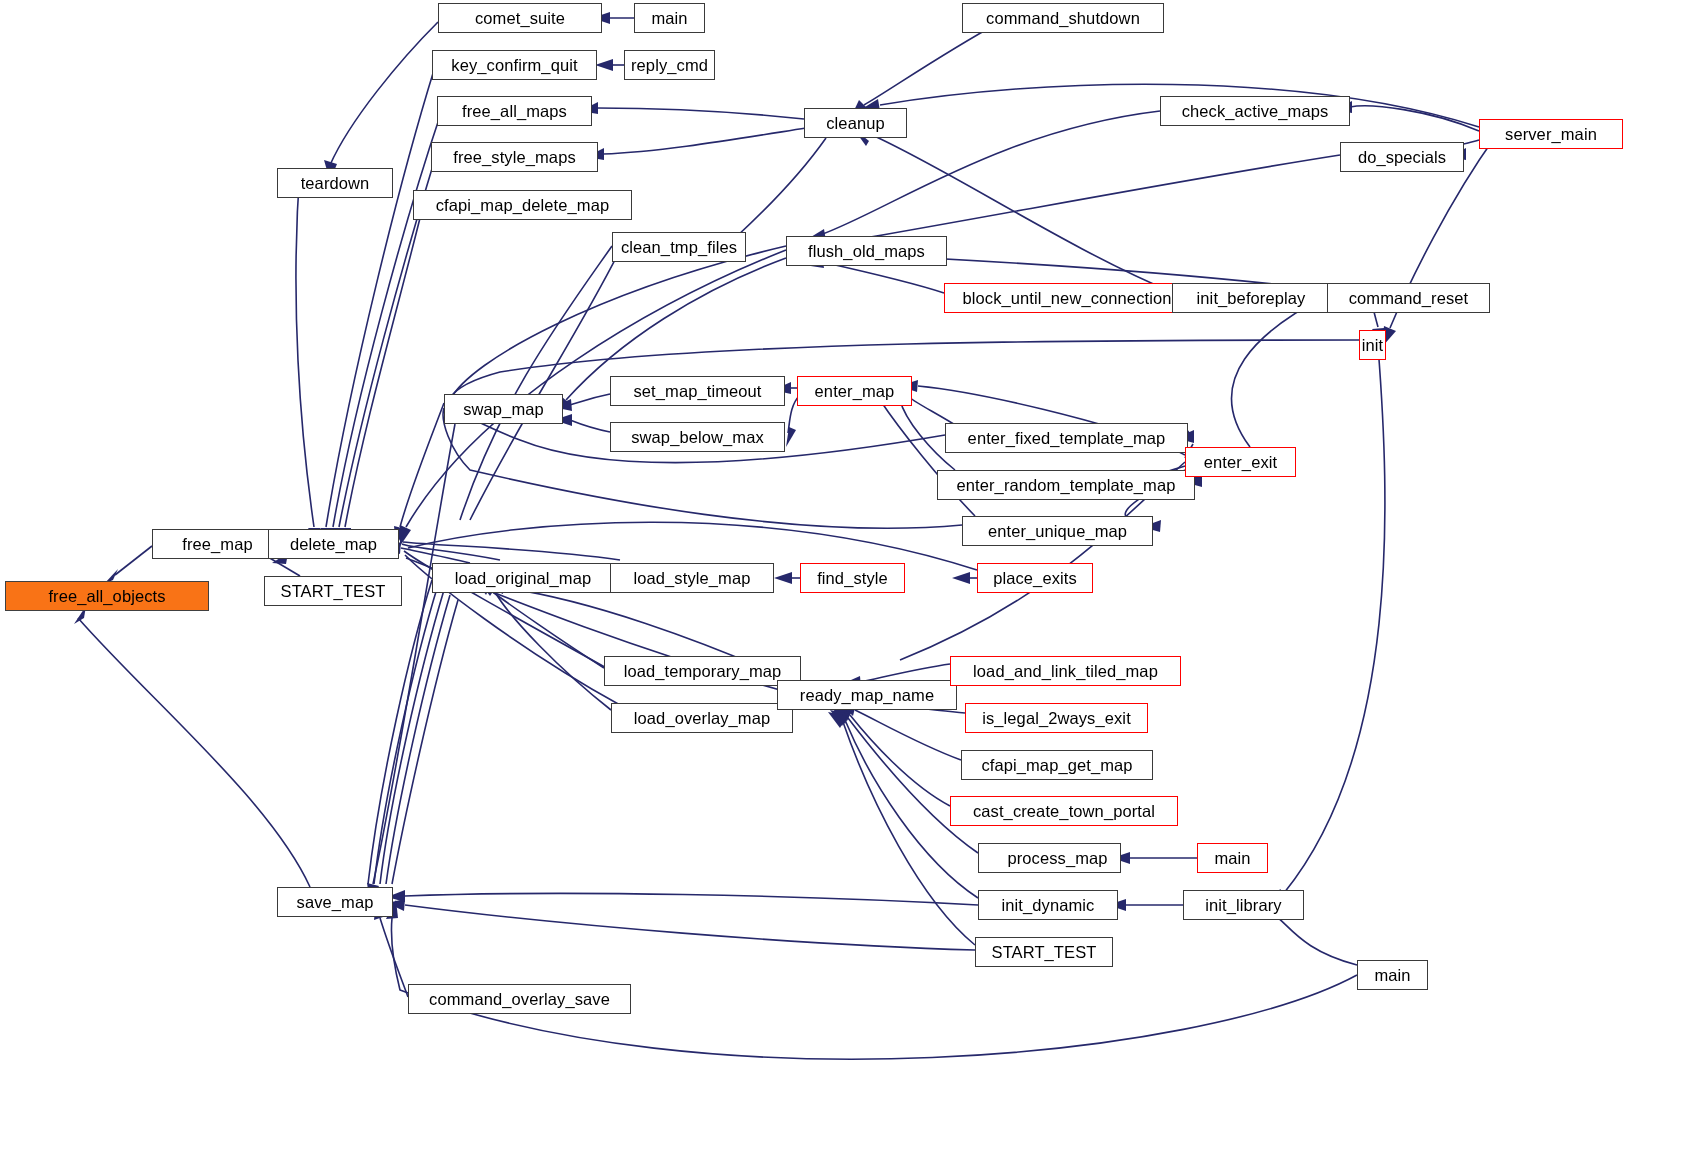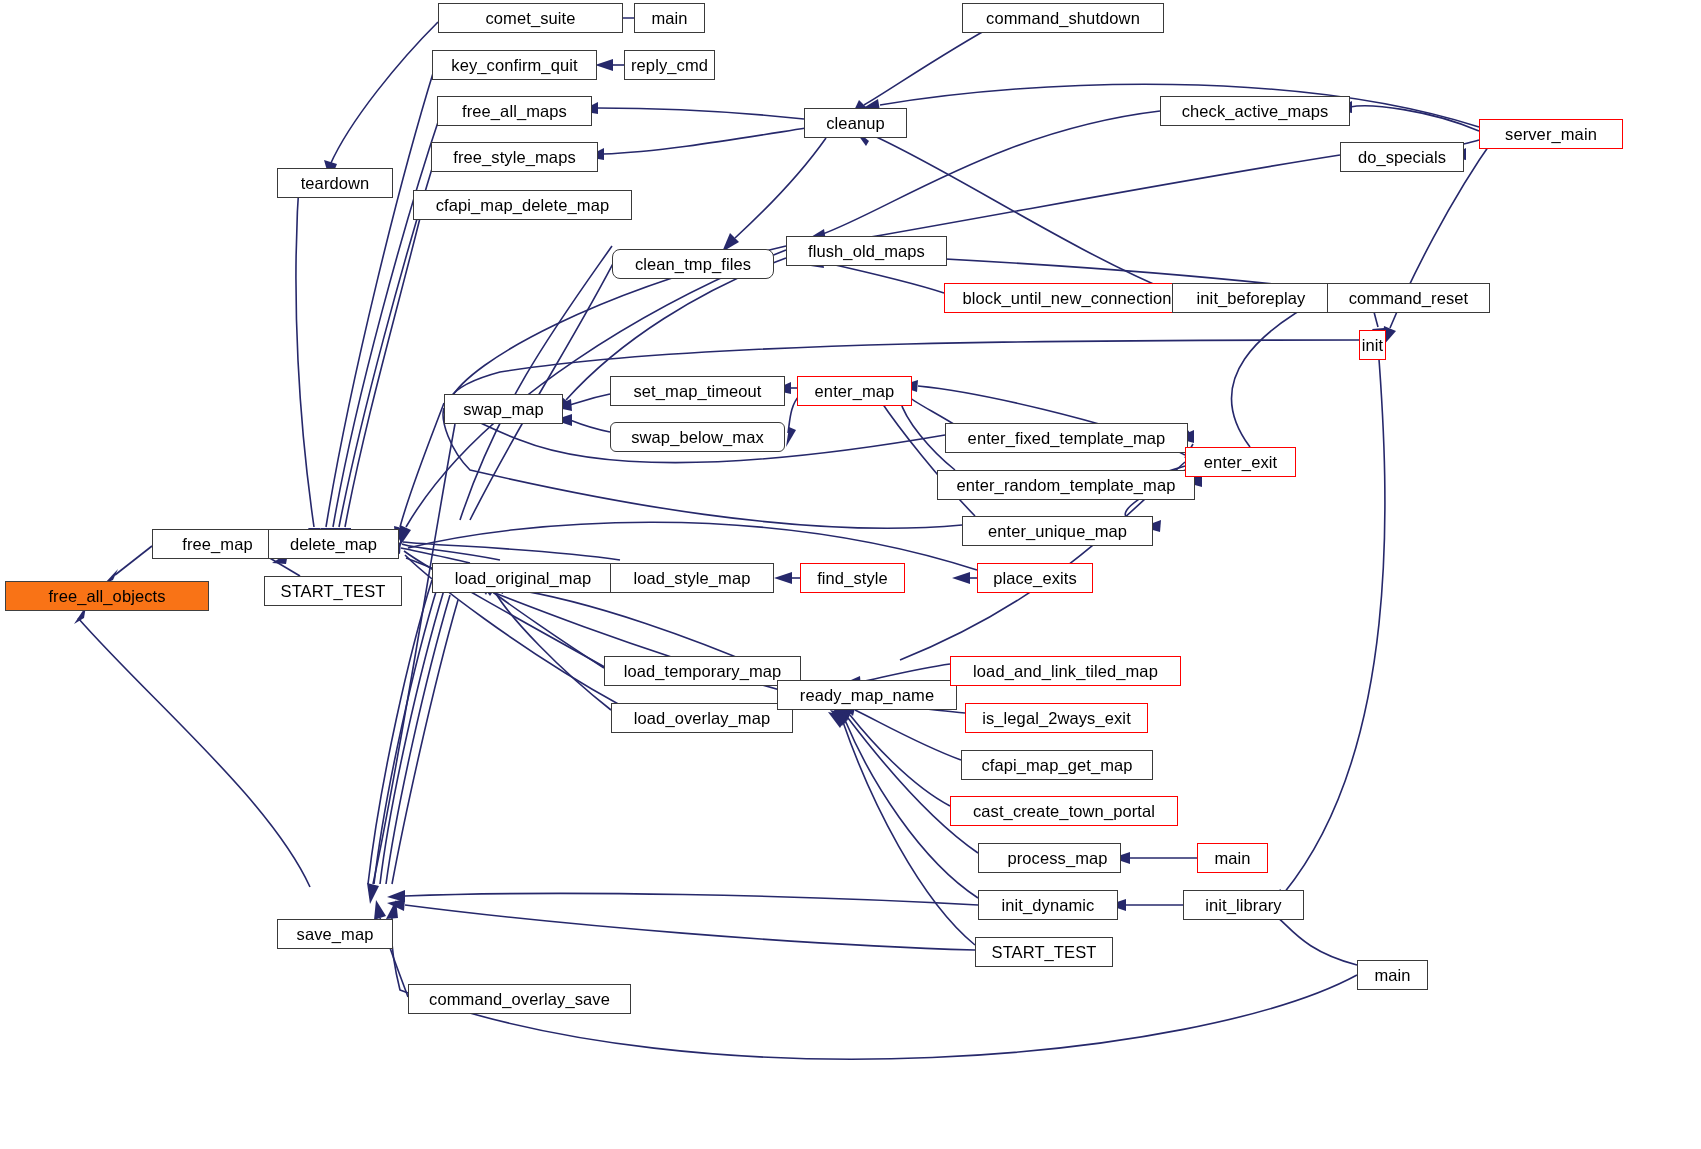--- a/index.html
+++ b/index.html
@@ -296,48 +296,48 @@
     </div>
     <div class="node-box" style="left:152px;top:529px;width:131px;height:30px;">
       <span class="node-label">free_map</span>
     </div>
     <div class="node-box" style="left:268px;top:529px;width:131px;height:30px;">
       <span class="node-label">delete_map</span>
     </div>
     <div class="node-box" style="left:264px;top:576px;width:138px;height:30px;">
       <span class="node-label">START_TEST</span>
     </div>
-    <div class="node-box" style="left:277px;top:887px;width:116px;height:30px;margin-top:32px;">
+    <div class="node-box" style="left:277px;top:887px;width:116px;height:30px;">
       <span class="node-label">save_map</span>
     </div>
     <div class="node-box" style="left:277px;top:168px;width:116px;height:30px;">
       <span class="node-label">teardown</span>
     </div>
-    <div class="node-box" style="left:438px;top:3px;width:185px;height:30px;">
+    <div class="node-box" style="left:438px;top:3px;width:164px;height:30px;">
       <span class="node-label">comet_suite</span>
     </div>
     <div class="node-box" style="left:634px;top:3px;width:71px;height:30px;">
       <span class="node-label">main</span>
     </div>
     <div class="node-box" style="left:432px;top:50px;width:165px;height:30px;">
       <span class="node-label">key_confirm_quit</span>
     </div>
     <div class="node-box" style="left:624px;top:50px;width:91px;height:30px;">
       <span class="node-label">reply_cmd</span>
     </div>
     <div class="node-box" style="left:437px;top:96px;width:155px;height:30px;">
       <span class="node-label">free_all_maps</span>
     </div>
     <div class="node-box" style="left:431px;top:142px;width:167px;height:30px;">
       <span class="node-label">free_style_maps</span>
     </div>
     <div class="node-box" style="left:413px;top:190px;width:219px;height:30px;">
       <span class="node-label">cfapi_map_delete_map</span>
     </div>
-    <div class="node-box" style="left:612px;top:249px;width:162px;height:30px;border-radius:8px;">
+    <div class="node-box" style="left:612px;top:232px;width:134px;height:30px;">
       <span class="node-label">clean_tmp_files</span>
     </div>
     <div class="node-box" style="left:804px;top:108px;width:103px;height:30px;">
       <span class="node-label">cleanup</span>
     </div>
     <div class="node-box" style="left:962px;top:3px;width:202px;height:30px;">
       <span class="node-label">command_shutdown</span>
     </div>
     <div class="node-box" style="left:786px;top:236px;width:161px;height:30px;">
       <span class="node-label">flush_old_maps</span>
@@ -362,21 +362,21 @@
     </div>
     <div class="node-box red" style="left:1359px;top:330px;width:27px;height:30px;">
       <span class="node-label">init</span>
     </div>
     <div class="node-box" style="left:444px;top:394px;width:119px;height:30px;">
       <span class="node-label">swap_map</span>
     </div>
     <div class="node-box" style="left:610px;top:376px;width:175px;height:30px;">
       <span class="node-label">set_map_timeout</span>
     </div>
-    <div class="node-box" style="left:610px;top:422px;width:175px;height:30px;border-radius:6px;">
+    <div class="node-box" style="left:610px;top:422px;width:175px;height:30px;">
       <span class="node-label">swap_below_max</span>
     </div>
     <div class="node-box red" style="left:797px;top:376px;width:115px;height:30px;">
       <span class="node-label">enter_map</span>
     </div>
     <div class="node-box" style="left:945px;top:423px;width:243px;height:30px;">
       <span class="node-label">enter_fixed_template_map</span>
     </div>
     <div class="node-box" style="left:937px;top:470px;width:258px;height:30px;">
       <span class="node-label">enter_random_template_map</span>

